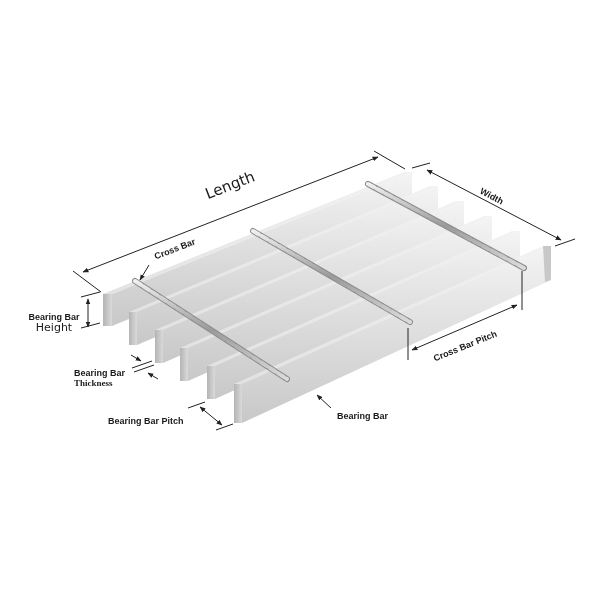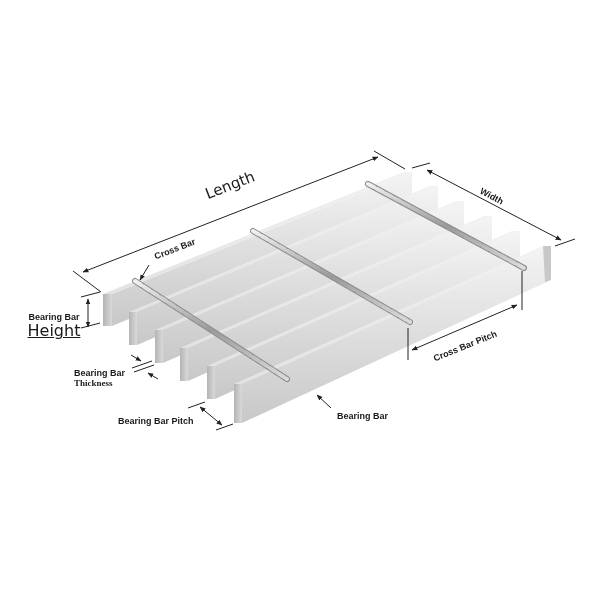--- a/index.html
+++ b/index.html
@@ -126,25 +126,25 @@
 </svg>
 
 <div class="lbl lbl-big" style="left:203px; top:187px; font-size:15px; transform: rotate(-21deg); transform-origin: left top;">Length</div>
 
 <div class="lbl" style="left:483px; top:186px; font-size:9px; transform: rotate(28deg); transform-origin: left top;">Width</div>
 
 <div class="lbl" style="left:153px; top:252px; font-size:9px; transform: rotate(-21deg); transform-origin: left top;">Cross Bar</div>
 
 <div style="position:absolute; left:26px; top:312px; text-align:center; width:56px;">
   <div class="lbl" style="position:static; font-size:9px;">Bearing Bar</div>
-  <div class="lbl lbl-big" style="position:static; font-size:16px;text-decoration:underline;">Height</div>
+  <div class="lbl lbl-big" style="position:static; font-size:11px;">Height</div>
 </div>
 
 <div style="position:absolute; left:74px; top:368px;">
   <div class="lbl" style="position:static; font-size:9px;">Bearing Bar</div>
   <div class="lbl" style="position:static; font-size:9px;font-family:Liberation Serif, serif;">Thickness</div>
 </div>
 
-<div class="lbl" style="left:118px; top:416px; font-size:9px;">Bearing Bar Pitch</div>
+<div class="lbl" style="left:108px; top:416px; font-size:9px;">Bearing Bar Pitch</div>
 
 <div class="lbl" style="left:432px; top:354px; font-size:9px; transform: rotate(-22deg); transform-origin: left top;">Cross Bar Pitch</div>
 
 <div class="lbl" style="left:337px; top:411px; font-size:9px;">Bearing Bar</div>
 
 </body></html>

